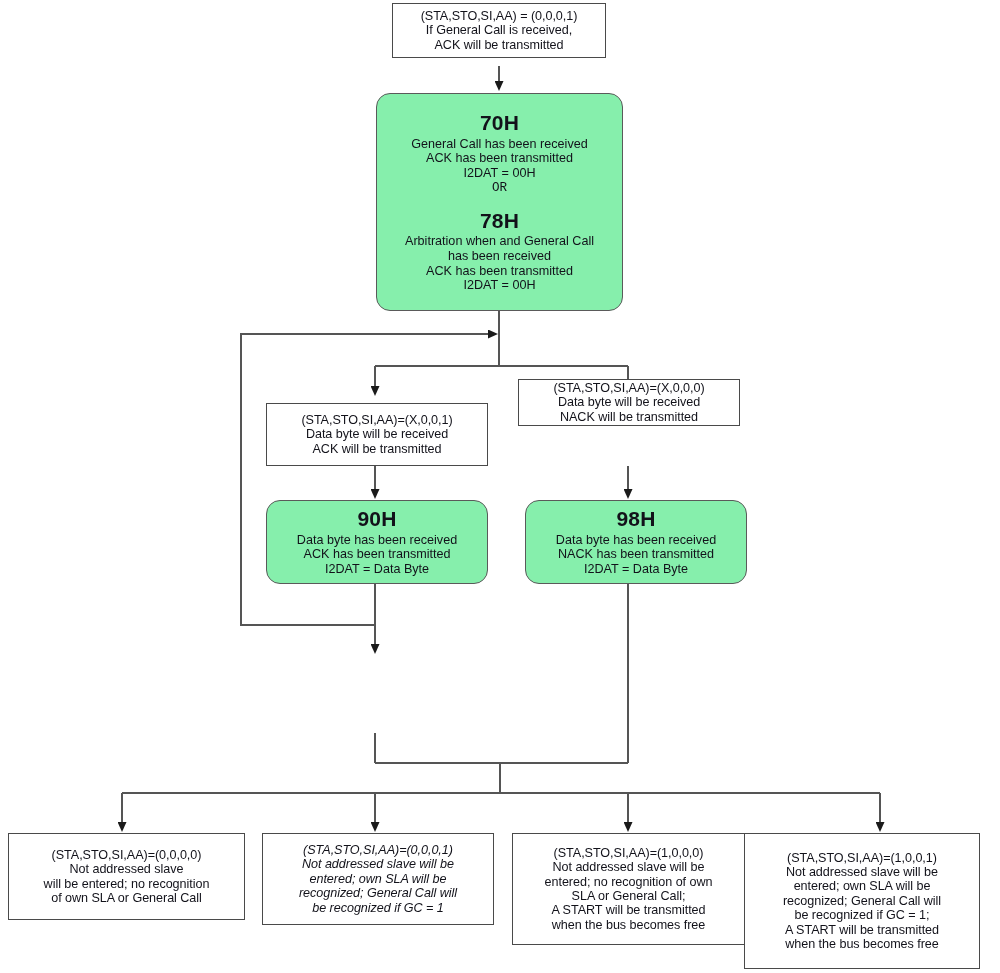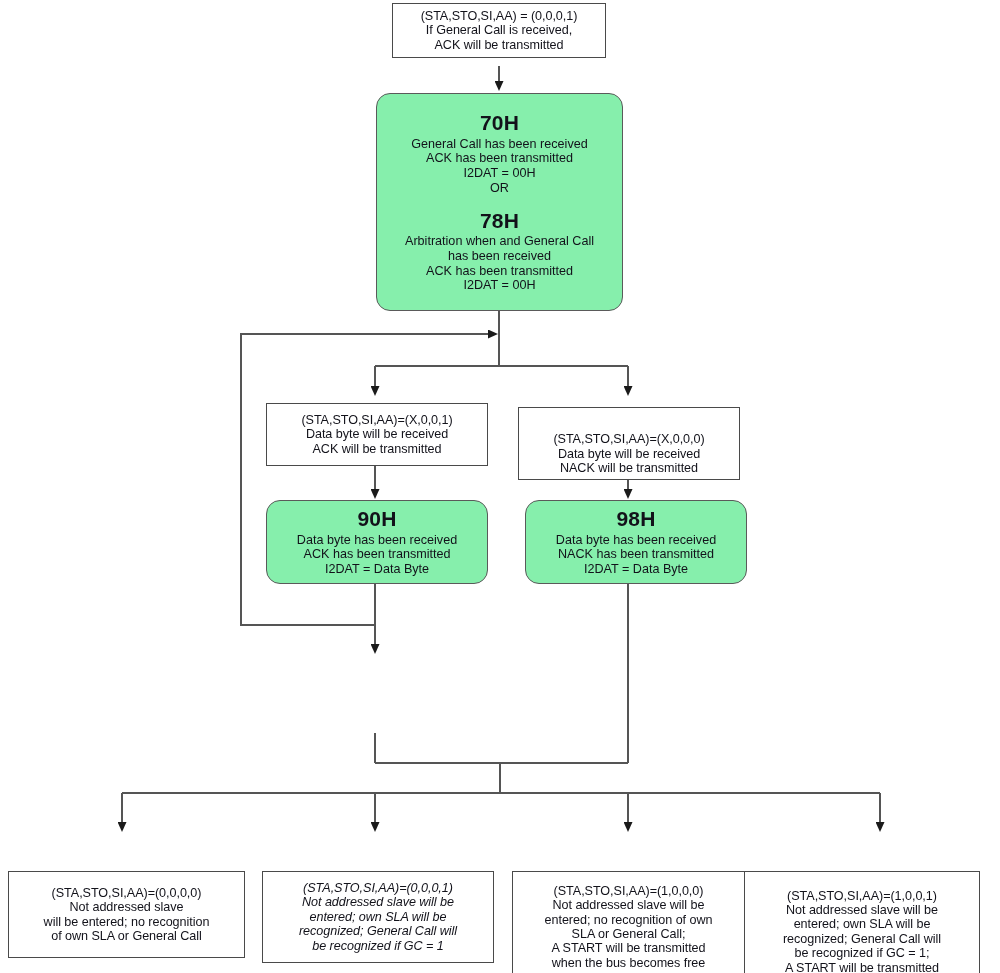--- a/index.html
+++ b/index.html
@@ -55,27 +55,28 @@
   }
   .state .code {
     font-size: 21px;
     font-weight: bold;
     letter-spacing: 0.2px;
     margin-bottom: 1px;
   }
   .state .or {
     font-size: 12.6px;
     margin: 1px 0 13px 0;
+    font-family: Liberation Mono, monospace;
   }
   .line {
     display: block;
     white-space: nowrap;
   }
   .cond .line { letter-spacing: -0.05px; }
-  .tight { line-height: 1.14; margin-top: 38px; }
+  .tight { line-height: 1.14; }
 </style>
 </head>
 <body>
 
 <div id="canvas">
 
   <svg class="wires" viewBox="0 0 1000 973" xmlns="http://www.w3.org/2000/svg">
     <defs>
       <marker id="arrow" markerWidth="10" markerHeight="9" refX="1" refY="4.5" orient="auto" markerUnits="userSpaceOnUse">
         <path d="M0,0 L10,4.5 L0,9 z" fill="#1a1a1a"></path>
@@ -135,21 +136,21 @@
     <span class="line">ACK has been transmitted</span>
     <span class="line">I2DAT = 00H</span>
   </div>
 
   <div class="node cond" style="left:266px; top:403px; width:222px; height:63px;">
     <span class="line">(STA,STO,SI,AA)=(X,0,0,1)</span>
     <span class="line">Data byte will be received</span>
     <span class="line">ACK will be transmitted</span>
   </div>
 
-  <div class="node cond" style="left:518px; top:407px; width:222px; height:73px;justify-content:flex-end;">
+  <div class="node cond" style="left:518px; top:379px; width:222px; height:47px;">
     <span class="line">(STA,STO,SI,AA)=(X,0,0,0)</span>
     <span class="line">Data byte will be received</span>
     <span class="line">NACK will be transmitted</span>
   </div>
 
   <div class="node state" style="left:266px; top:500px; width:222px; height:84px;">
     <span class="code">90H</span>
     <span class="line">Data byte has been received</span>
     <span class="line">ACK has been transmitted</span>
     <span class="line">I2DAT = Data Byte</span>

